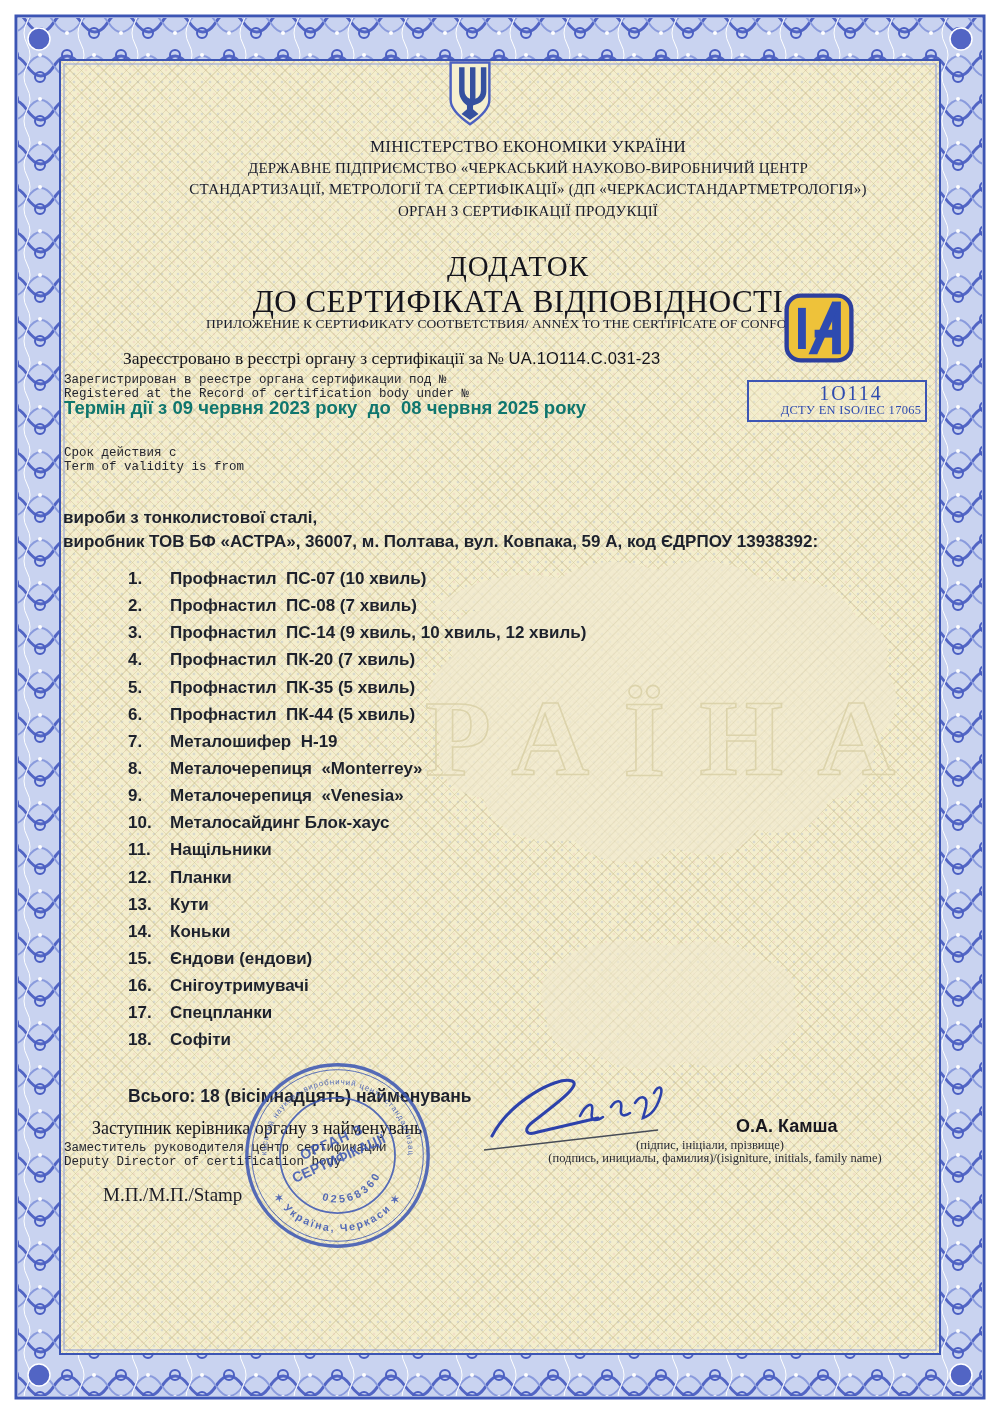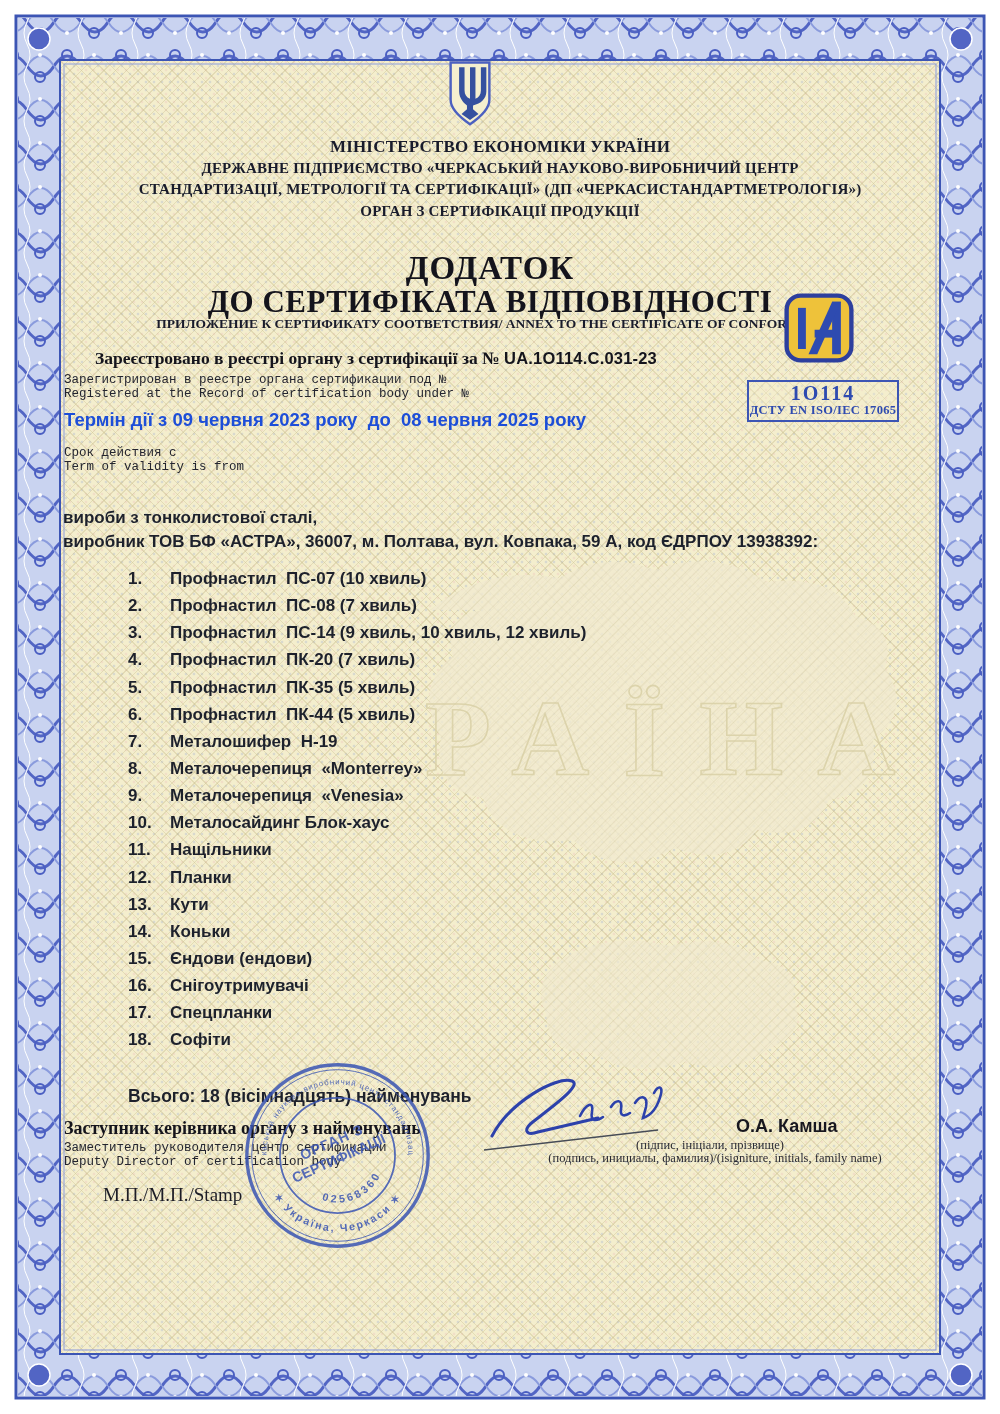--- a/index.html
+++ b/index.html
@@ -15,36 +15,36 @@
       radial-gradient(rgba(120,140,210,.22) 1px, transparent 1.7px),
       radial-gradient(rgba(225,140,170,.16) 1px, transparent 1.7px);
     background-size:auto,auto,8px 8px,8px 8px;
     background-position:0 0,0 0,0 0,4px 4px;}
 
   .frame-svg,.wm-svg{position:absolute;left:0;top:0;z-index:1;}
   .content{position:absolute;left:0;top:0;width:1000px;height:1414px;z-index:2;}
 
   .abs{position:absolute;}
   .ctr{text-align:center;}
-  .serifB{font-family:"Liberation Serif",serif;font-weight:bold;}
+  .serifB{font-family:"Liberation Serif",serif;font-weight:normal;padding-left:28px;}
   .sansB{font-family:"Liberation Sans",sans-serif;font-weight:bold;}
 
   .org-lines{left:60px;width:880px;top:136px;line-height:21.5px;letter-spacing:.2px;
              font-size:15px;color:#181b2b;}
   .org-lines .l1{font-size:17px;}
 
-  .title1{left:60px;width:860px;top:250px;font-size:33px;letter-spacing:1px;color:#14141c;}
+  .title1{left:60px;width:860px;top:250px;font-size:29px;letter-spacing:1px;color:#14141c;}
   .title2{left:60px;width:860px;top:284px;font-size:31px;letter-spacing:.5px;color:#14141c;}
   .subtitle{left:60px;width:860px;top:316px;font-size:13.5px;color:#181b2b;}
 
   .reg-line{left:64px;top:348px;font-size:17.5px;color:#14141c;margin-left:31px;}
   .reg-line .num{font-family:"Liberation Sans",sans-serif;font-size:16.5px;letter-spacing:.2px;}
   .small-serif{font-size:12.5px;line-height:13.5px;color:#24252f;font-family:Liberation Mono, monospace;}
   .reg-small{left:64px;top:374px;}
-  .validity{left:64px;top:409px;font-size:18.5px;color:#1d4ed8;white-space:pre-wrap;}
+  .validity{left:64px;top:397px;font-size:18.5px;color:#0f766e;white-space:pre-wrap;}
   .validity-small{left:64px;top:447px;}
 
   .intro1{left:63px;top:508px;font-size:17px;color:#1d212c;}
   .intro2{left:63px;top:532px;font-size:17px;color:#1d212c;}
 
   .items{left:128px;top:569px;width:760px;}
   .item-row{display:flex;height:27.15px;font-size:17px;color:#1d212c;}
   .item-num{width:42px;flex:none;}
   .item-label{white-space:pre;}
 

